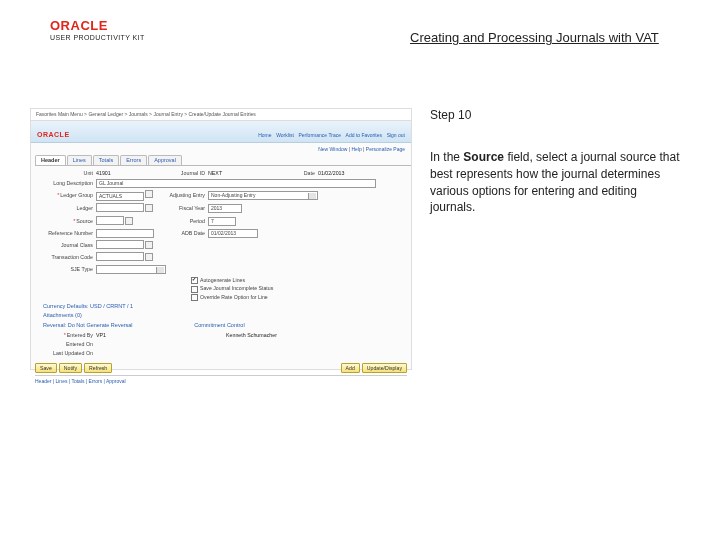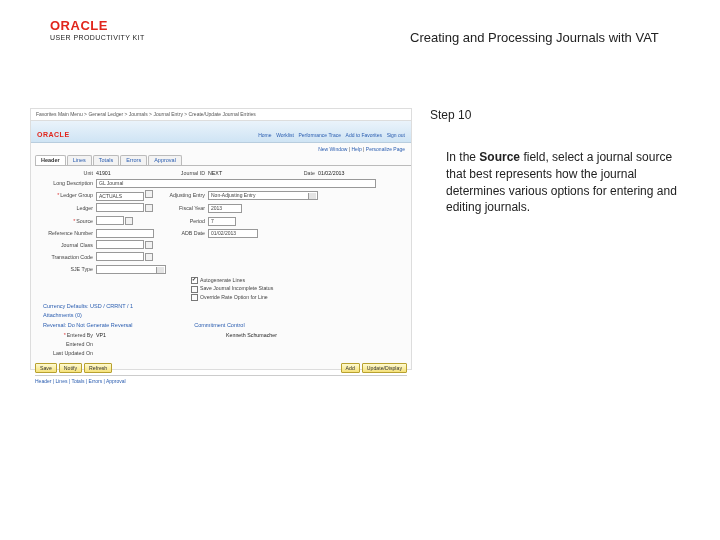--- a/index.html
+++ b/index.html
@@ -28,41 +28,42 @@
     font-size: 7px;
     letter-spacing: 0.4px;
     color: #222;
     margin-top: 1px;
   }
   .page-title {
     position: absolute;
     top: 30px; left: 410px;
     font-size: 13px;
     color: #222;
+    text-decoration: underline;
   }
   
   .shot-col {
     position: absolute;
     top: 108px; left: 30px;
     width: 382px;
     height: 262px;
     border: 1px solid #ddd;
     background: #fbfbfb;
     font-size: 5.8px;
     line-height: 1.3;
   }
   .step-col {
     position: absolute;
     top: 108px; left: 430px;
     width: 250px;
     font-size: 12px;
     color: #222;
   }
   .step-col .step-label { margin-bottom: 27px; display: block; }
-  .step-col .step-body { line-height: 1.4; margin-left: 16px; }
+  .step-col .step-body { line-height: 1.4; }
   .step-col .step-body b { font-weight: bold; }
 
   
   .crumbs {
     background: #fff;
     padding: 2px 5px;
     font-size: 5px;
     color: #555;
     display: flex;
     justify-content: space-between;

